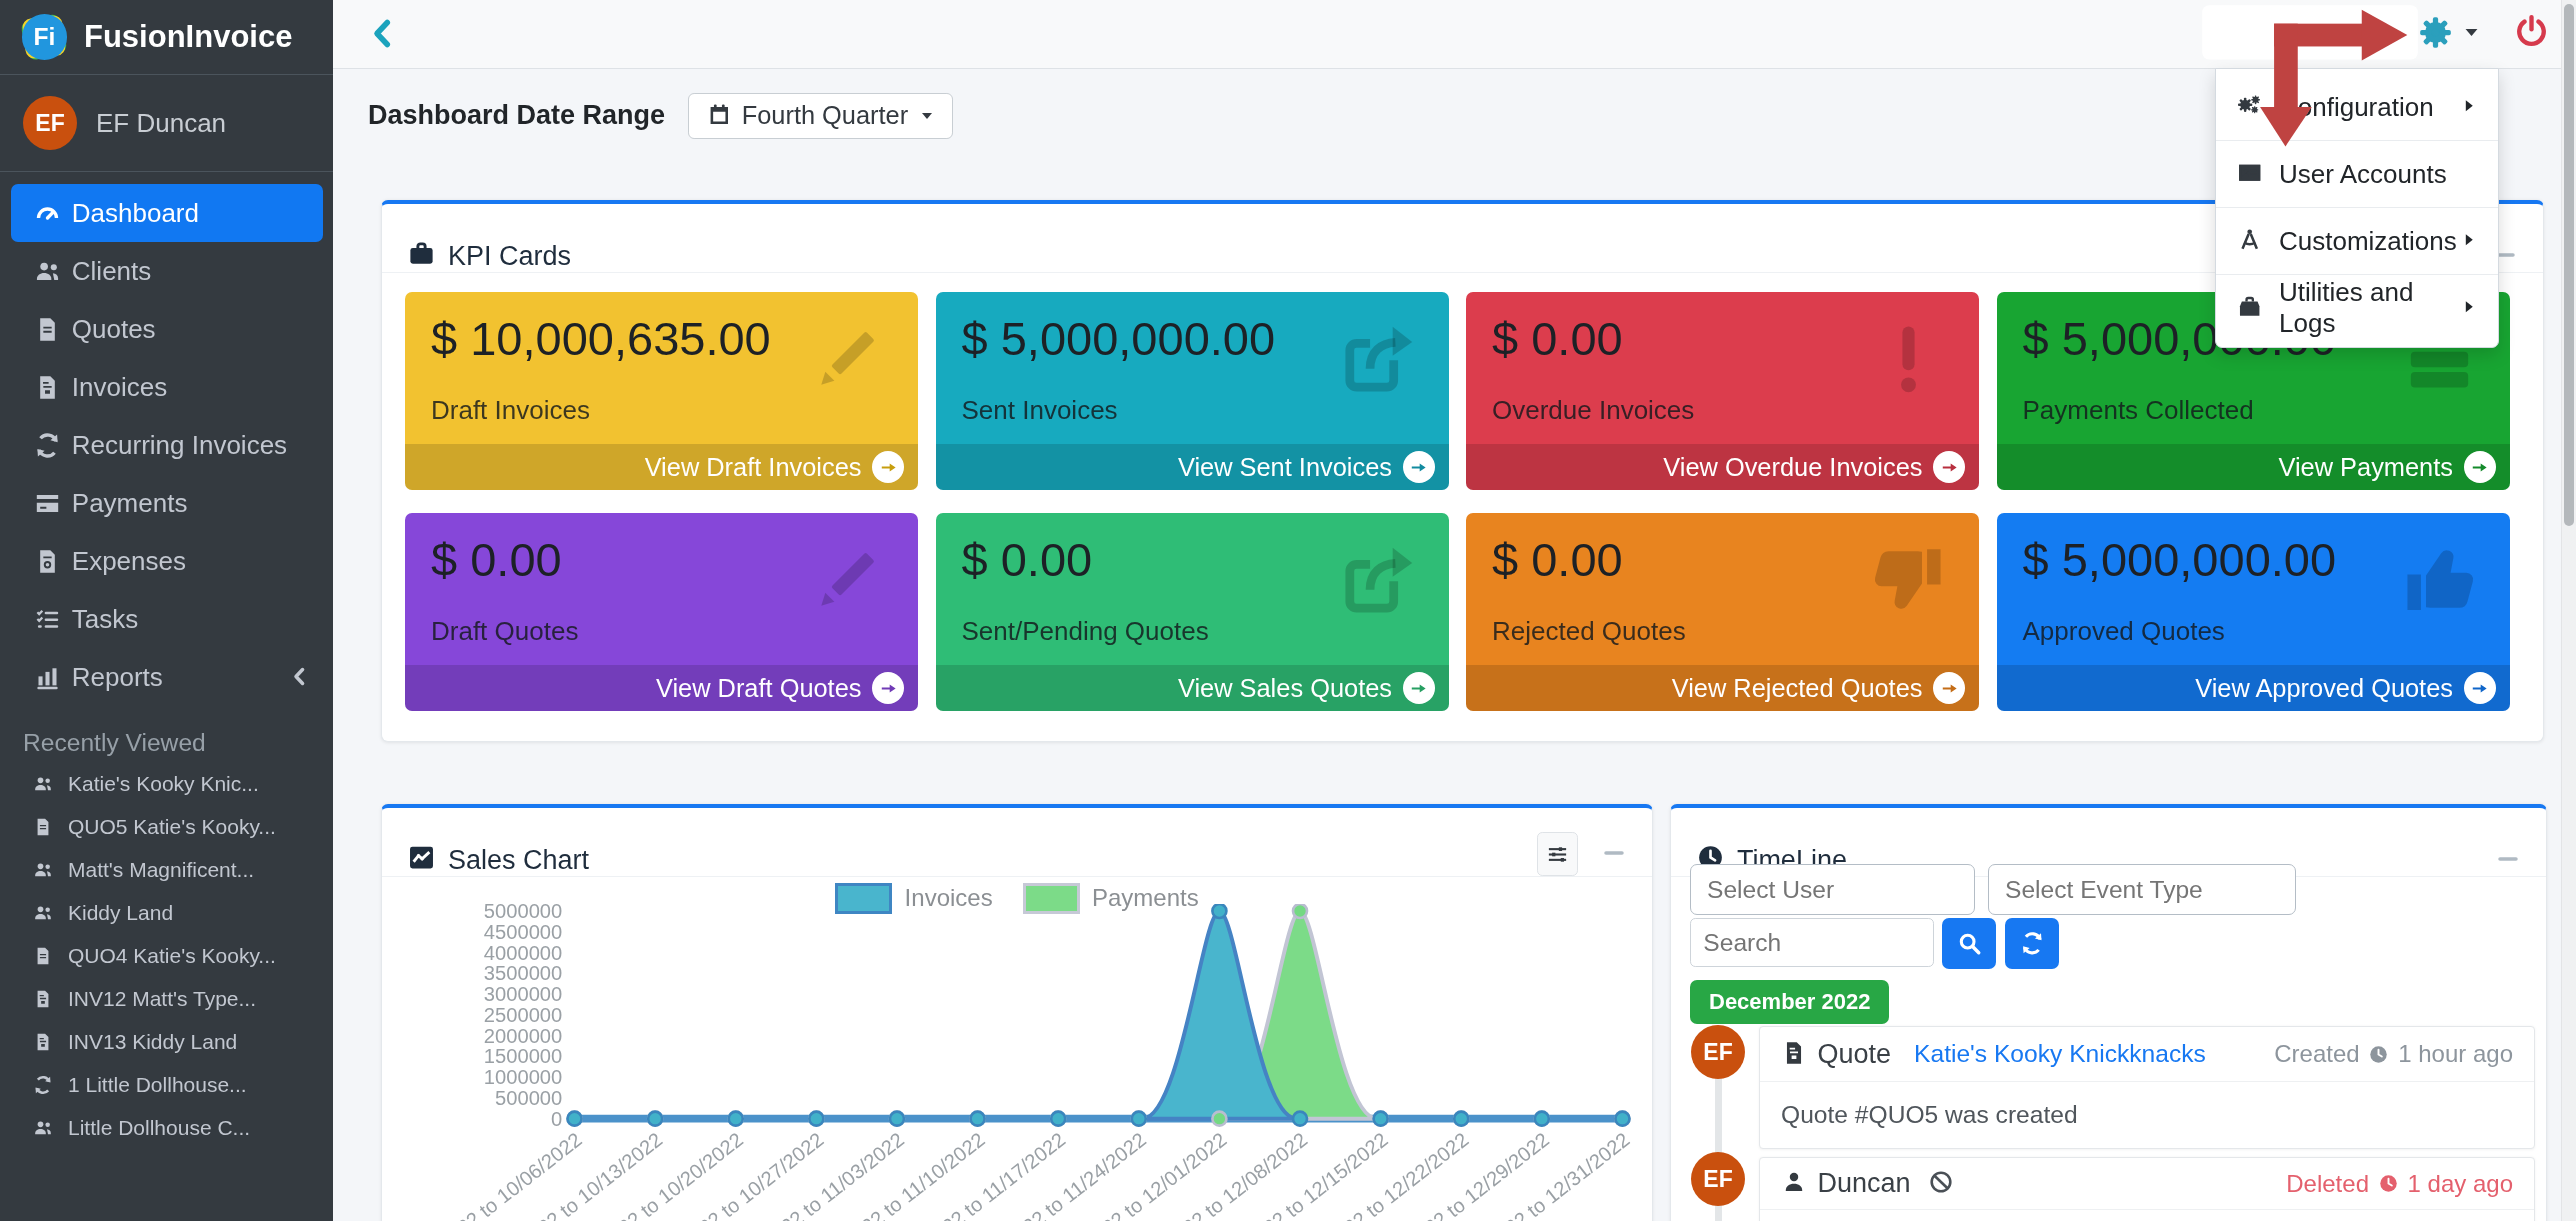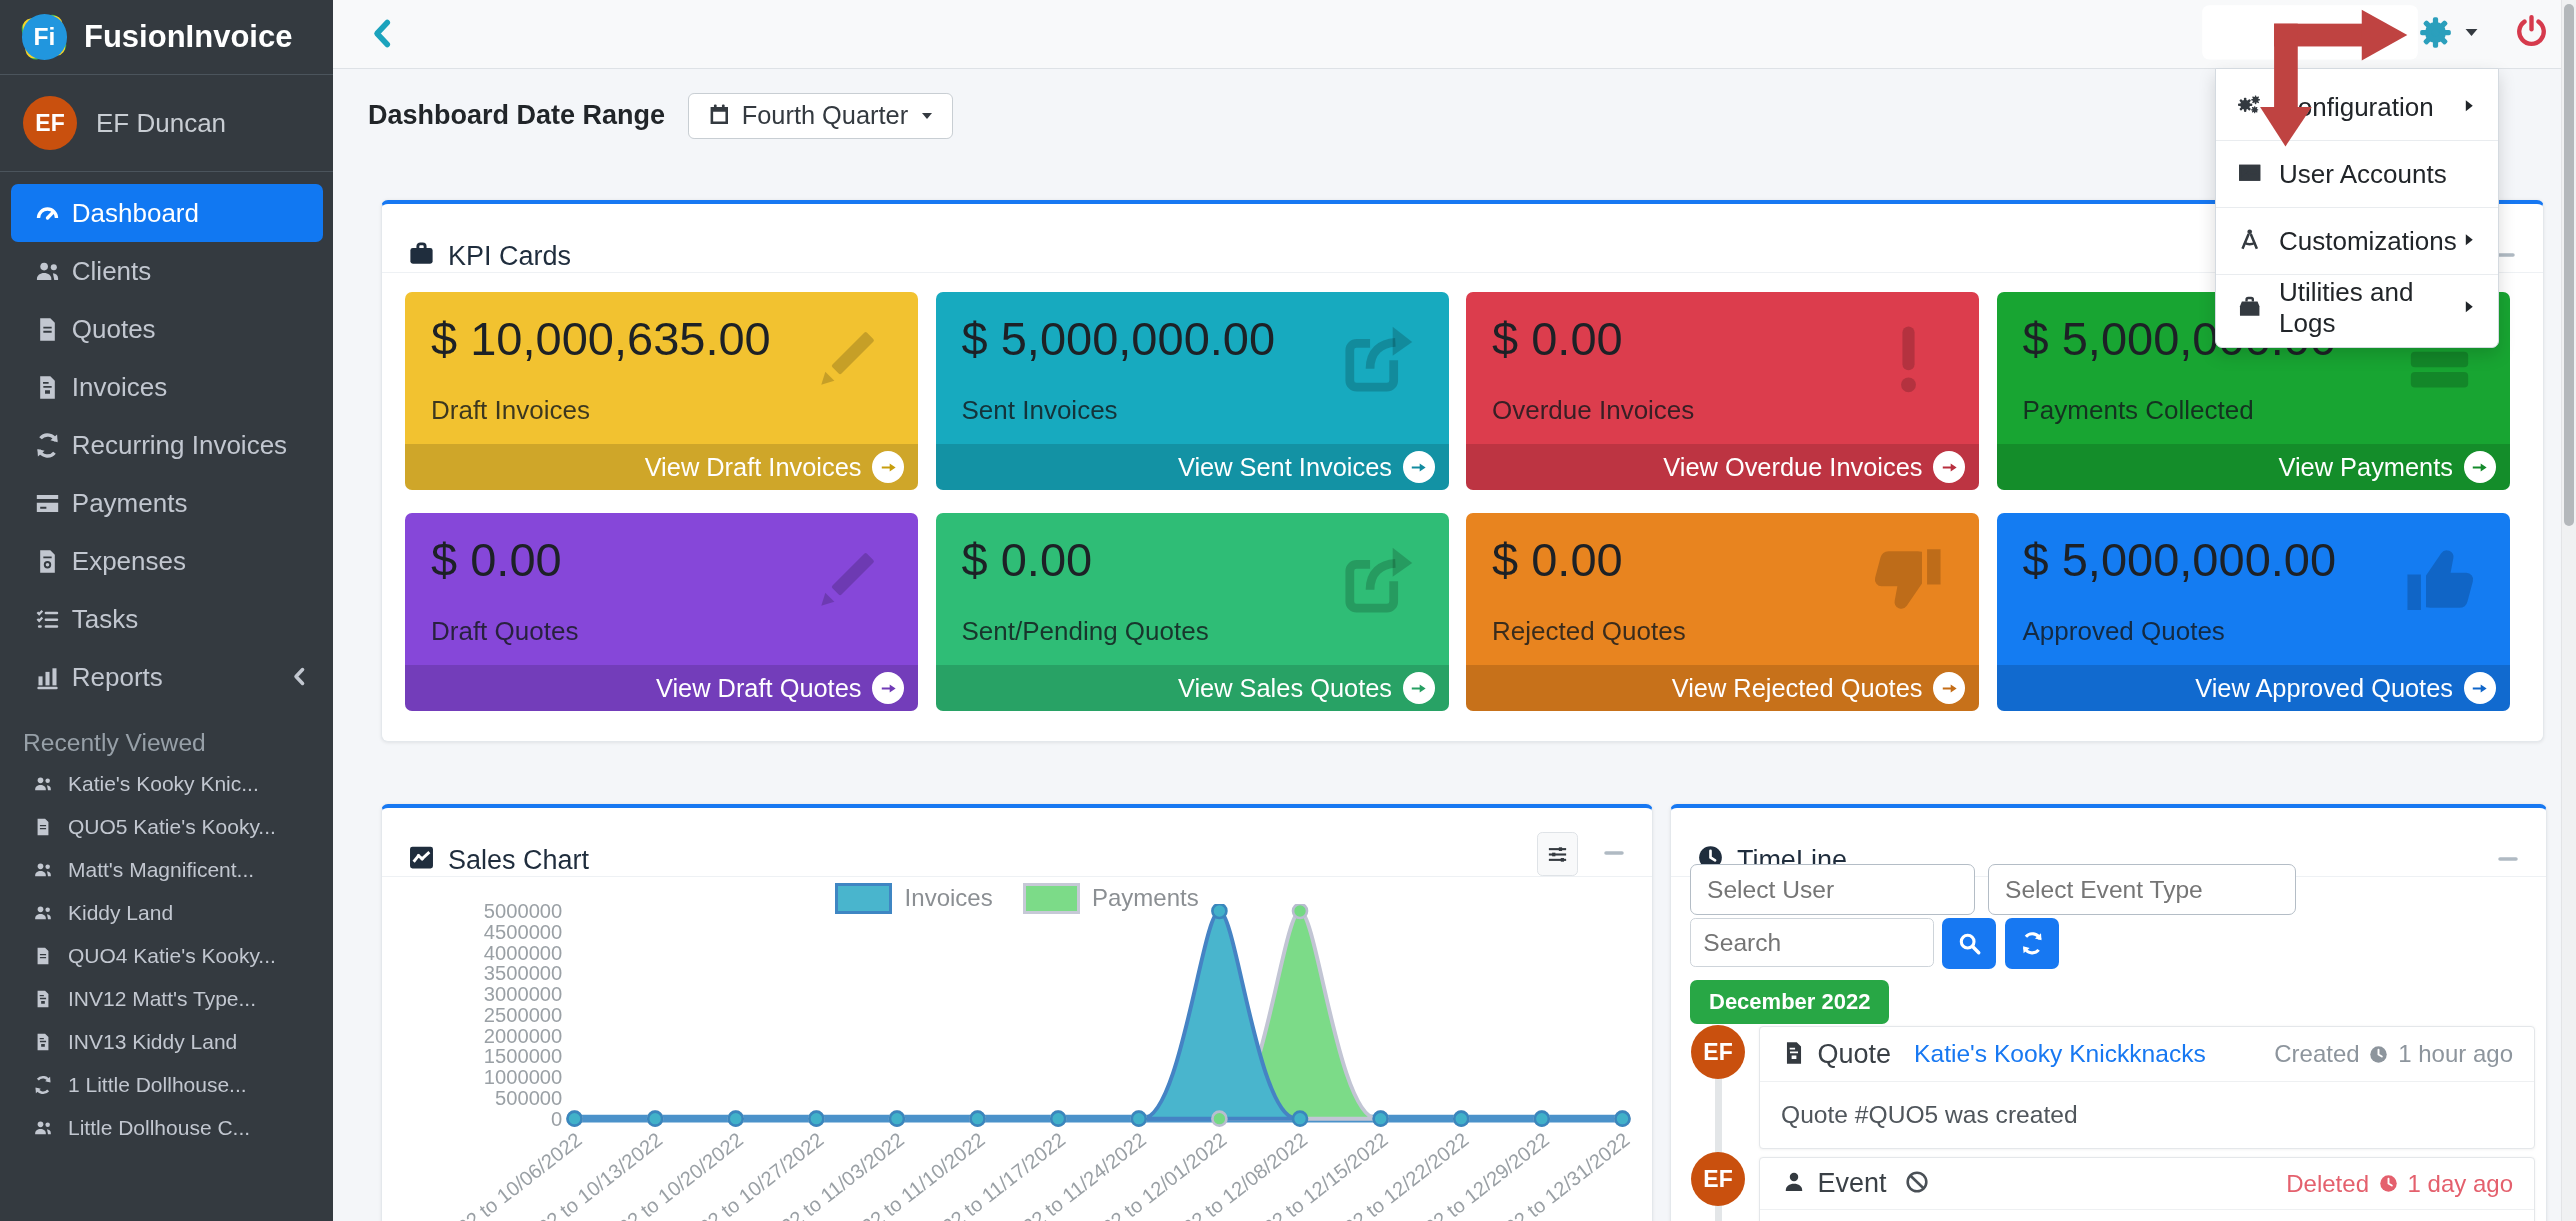--- a/index.html
+++ b/index.html
@@ -751,21 +751,21 @@
         </div>
         <div class="tl-body">Quote #QUO5 was created</div>
       </div>
 
       <span class="avatar tl-av" style="top:344px">EF</span>
       <div class="tl-card" style="top:349px;height:123px">
         <div class="tl-ch" style="height:51px">
           <span class="tico"><svg class="ic" viewBox="0 0 30 30" width="26" height="26">
                 <use href="#i-user"></use>
               </svg></span>
-          <span class="tl-type">Event</span>
+          <span class="tl-type">Duncan</span>
           <span class="tico" style="margin-left:17.5px;color:#4a5056"><svg class="ic" viewBox="0 0 30 30" width="26" height="26">
                 <use href="#i-ban"></use>
               </svg></span>
           <span class="tl-meta" style="color:#e4606d">
             <span>Deleted</span>
             <svg class="ic" style="font-size:21px;color:#e4606d" viewBox="0 0 24 24" width="21" height="21">
                 <use href="#i-clock"></use>
               </svg>
             <span>1 day ago</span>
           </span>

